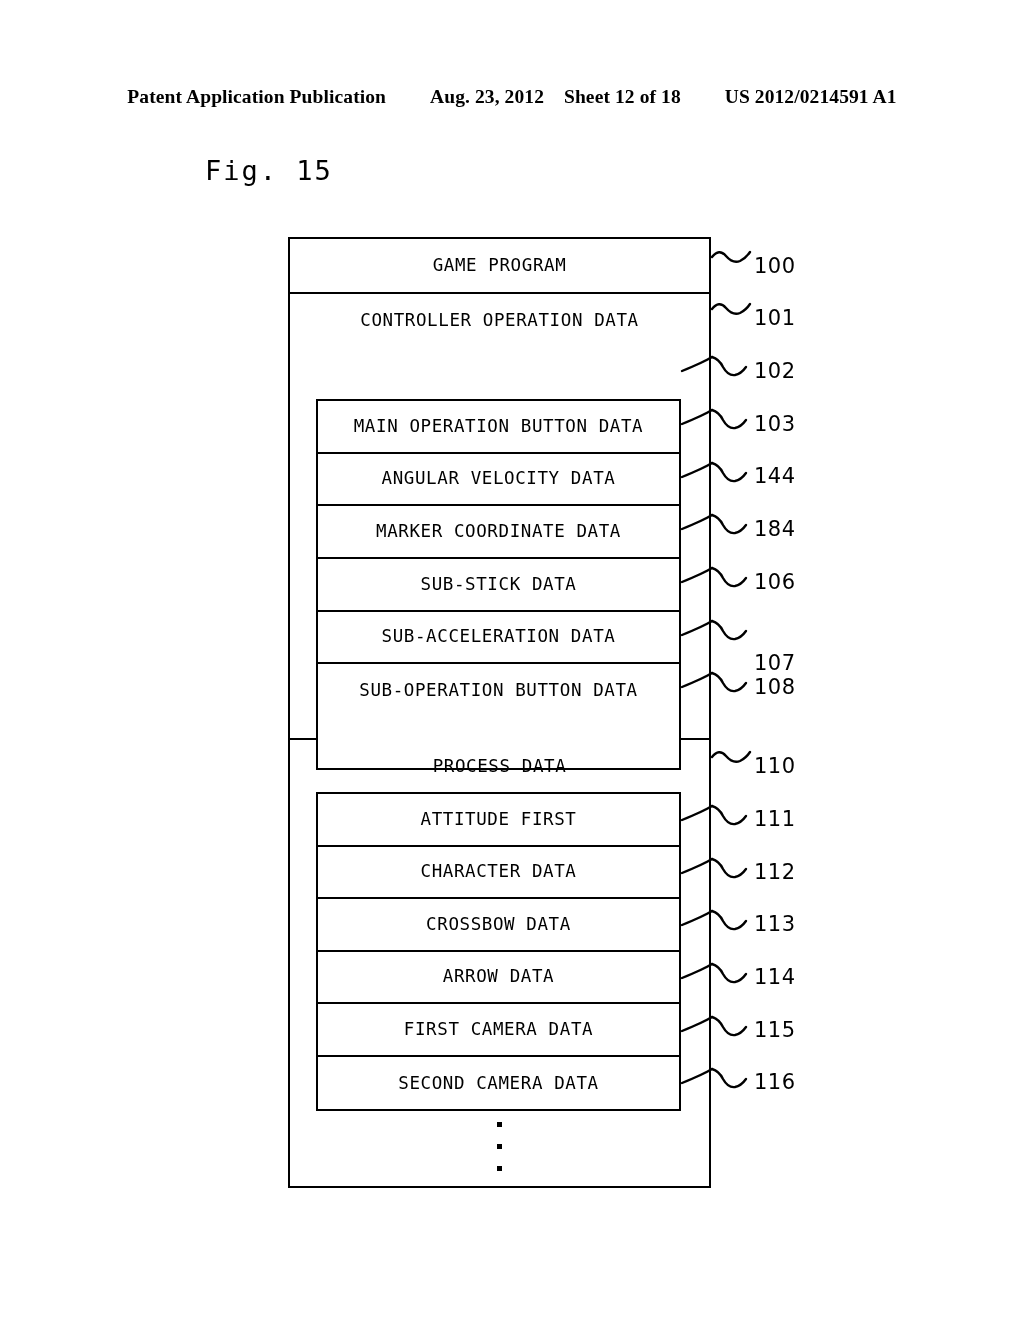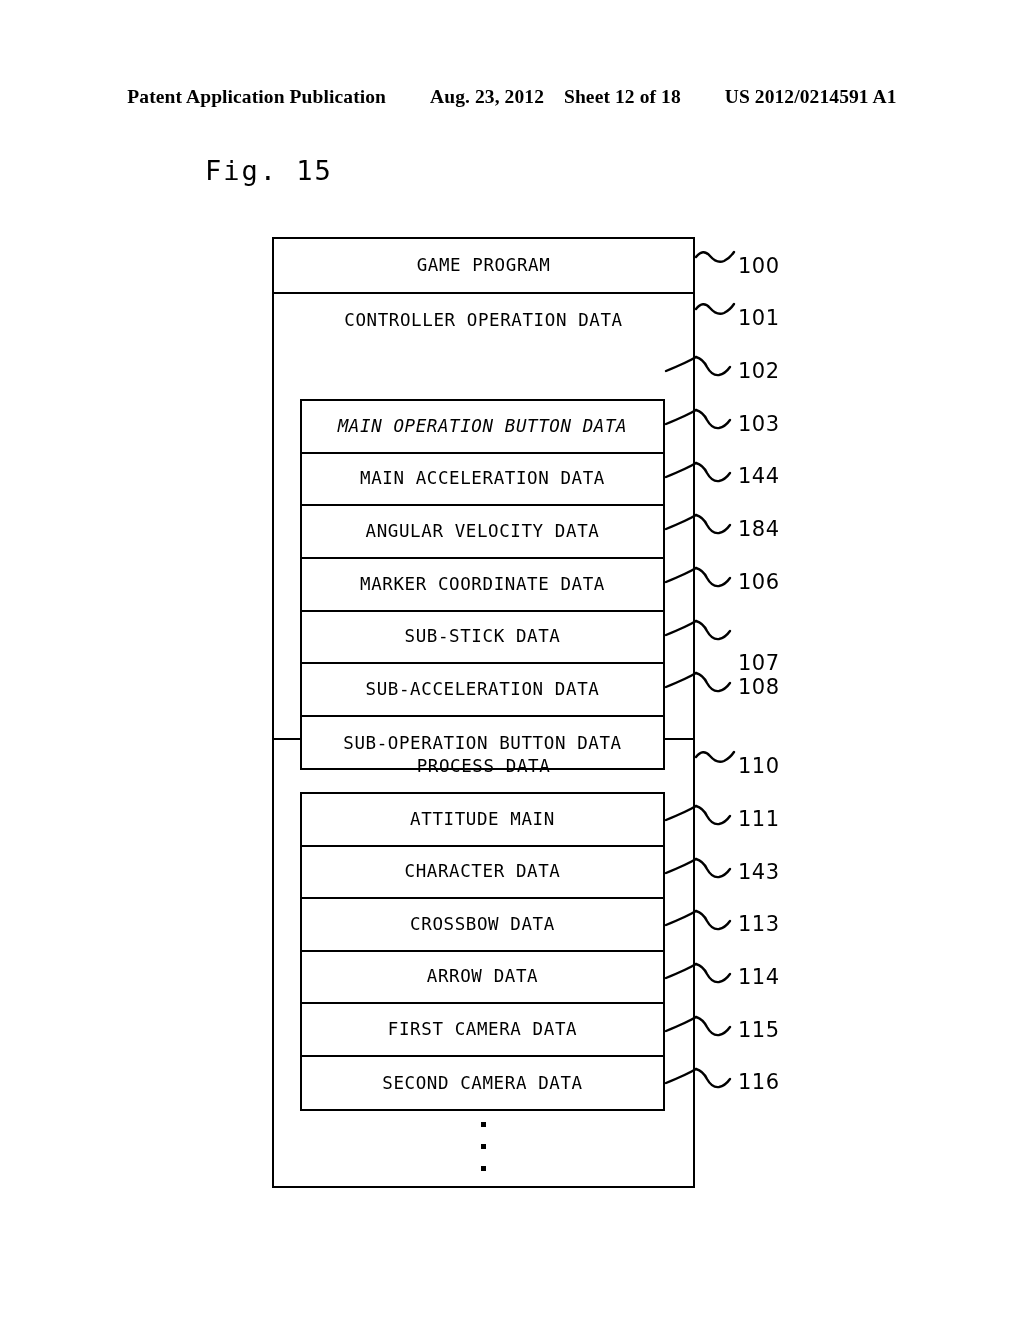--- a/index.html
+++ b/index.html
@@ -41,21 +41,21 @@
     left: 205px;
     top: 155px;
     font-family: "DejaVu Sans Mono", monospace;
     font-size: 27px;
     letter-spacing: 2px;
   }
 
   
   #diagram {
     position: absolute;
-    left: 0;
+    left: 16px;
     top: 0;
     width: 832px;
     height: 1320px;
   }
 
   .outer-box {
     position: absolute;
     left: 272px;
     top: 237px;
     width: 423px;           
@@ -169,25 +169,22 @@
 
     <div class="toplevel-row" style="height:55px;">
       <span class="cell-text">GAME PROGRAM</span>
     </div>
 
     <div class="section divided" style="height:446px;">
       <div class="section-title" style="height:54px;">
         <span class="cell-text">CONTROLLER OPERATION DATA</span>
       </div>
       <div class="inner-box" style="top:105px; height:371px;">
-        <div class="inner-row" style="height:52.7px;font-style:italic;">
+        <div class="inner-row" style="height:52.7px;">
           <span class="cell-text">MAIN OPERATION BUTTON DATA</span>
-        </div>
-        <div class="inner-row" style="height:52.7px;">
-          <span class="cell-text">MAIN ACCELERATION DATA</span>
         </div>
         <div class="inner-row" style="height:52.7px;">
           <span class="cell-text">ANGULAR VELOCITY DATA</span>
         </div>
         <div class="inner-row" style="height:52.7px;">
           <span class="cell-text">MARKER COORDINATE DATA</span>
         </div>
         <div class="inner-row" style="height:52.7px;">
           <span class="cell-text">SUB-STICK DATA</span>
         </div>
@@ -199,21 +196,21 @@
         </div>
       </div>
     </div>
 
     <div class="section" style="height:447px;">
       <div class="section-title" style="height:53px;">
         <span class="cell-text">PROCESS DATA</span>
       </div>
       <div class="inner-box" style="top:52px; height:319px;">
         <div class="inner-row" style="height:52.6px;">
-          <span class="cell-text">ATTITUDE MAIN</span>
+          <span class="cell-text">ATTITUDE FIRST</span>
         </div>
         <div class="inner-row" style="height:52.6px;">
           <span class="cell-text">CHARACTER DATA</span>
         </div>
         <div class="inner-row" style="height:52.6px;">
           <span class="cell-text">CROSSBOW DATA</span>
         </div>
         <div class="inner-row" style="height:52.6px;">
           <span class="cell-text">ARROW DATA</span>
         </div>
@@ -291,19 +288,19 @@
   <div class="ref-num" style="left:738px; top:412px;">103</div>
   <div class="ref-num" style="left:738px; top:464px;">144</div>
   <div class="ref-num" style="left:738px; top:517px;">184</div>
   <div class="ref-num" style="left:738px; top:570px;">106</div>
   <div class="ref-num" style="left:738px; top:622px;margin-top:29px;">107</div>
   <div class="ref-num" style="left:738px; top:675px;">108</div>
 
   <div class="ref-num" style="left:738px; top:754px;">110</div>
 
   <div class="ref-num" style="left:738px; top:807px;">111</div>
-  <div class="ref-num" style="left:738px; top:860px;">143</div>
+  <div class="ref-num" style="left:738px; top:860px;">112</div>
   <div class="ref-num" style="left:738px; top:912px;">113</div>
   <div class="ref-num" style="left:738px; top:965px;">114</div>
   <div class="ref-num" style="left:738px; top:1018px;">115</div>
   <div class="ref-num" style="left:738px; top:1070px;">116</div>
 
 </div>
 
 </body></html>

